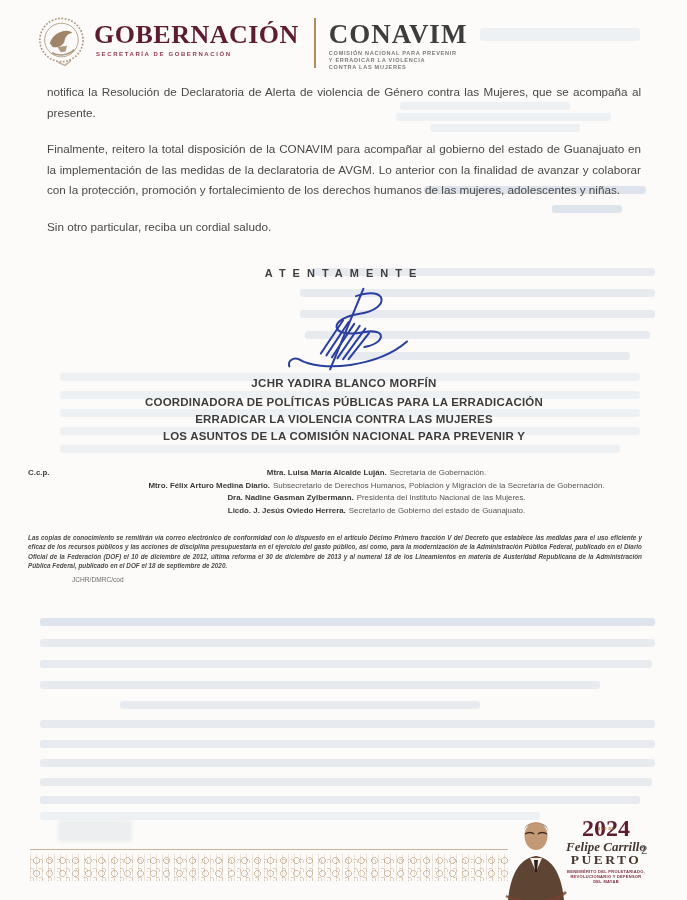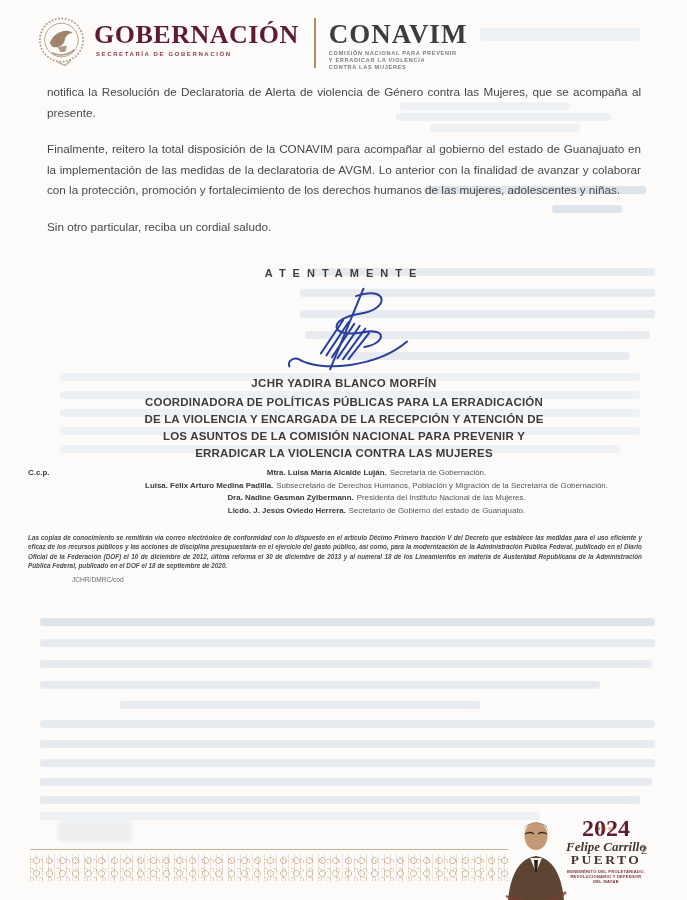--- a/index.html
+++ b/index.html
@@ -146,34 +146,33 @@
           <path d="M80,80 L102,52"></path>
           <path d="M96,4 L60,91"></path>
           <path d="M16,88 C14,82 20,78 26,80 C50,95 112,88 143,61"></path>
         </g>
       </svg>
     </div>
 
     <div class="signer-name">JCHR YADIRA BLANCO MORFÍN</div>
     <div class="signer-title">
       <div>COORDINADORA DE POLÍTICAS PÚBLICAS PARA LA ERRADICACIÓN</div>
-      <div>DE LA VIOLENCIA Y ENCARGADA DE LA RECEPCIÓN Y ATENCIÓN DE</div>
+      <div>ERRADICAR LA VIOLENCIA CONTRA LAS MUJERES</div>
       <div>LOS ASUNTOS DE LA COMISIÓN NACIONAL PARA PREVENIR Y</div>
-      <div>ERRADICAR LA VIOLENCIA CONTRA LAS MUJERES</div>
     </div>
   </main>
 
   <section class="ccp">
     <span class="ccp-label">C.c.p.</span>
     <div class="ccp-entries">
       <div>
         <span class="ccp-name">Mtra. Luisa María Alcalde Luján.</span><span class="ccp-role">Secretaria de Gobernación.</span>
       </div>
       <div>
-        <span class="ccp-name">Luisa. Félix Arturo Medina Padilla.</span><span class="ccp-role">Subsecretario de Derechos Humanos, Población y Migración de la Secretaría de Gobernación.</span>
+        <span class="ccp-name">Mtro. Félix Arturo Medina Diario.</span><span class="ccp-role">Subsecretario de Derechos Humanos, Población y Migración de la Secretaría de Gobernación.</span>
       </div>
       <div>
         <span class="ccp-name">Dra. Nadine Gasman Zylbermann.</span><span class="ccp-role">Presidenta del Instituto Nacional de las Mujeres.</span>
       </div>
       <div>
         <span class="ccp-name">Licdo. J. Jesús Oviedo Herrera.</span><span class="ccp-role">Secretario de Gobierno del estado de Guanajuato.</span>
       </div>
     </div>
   </section>
 

